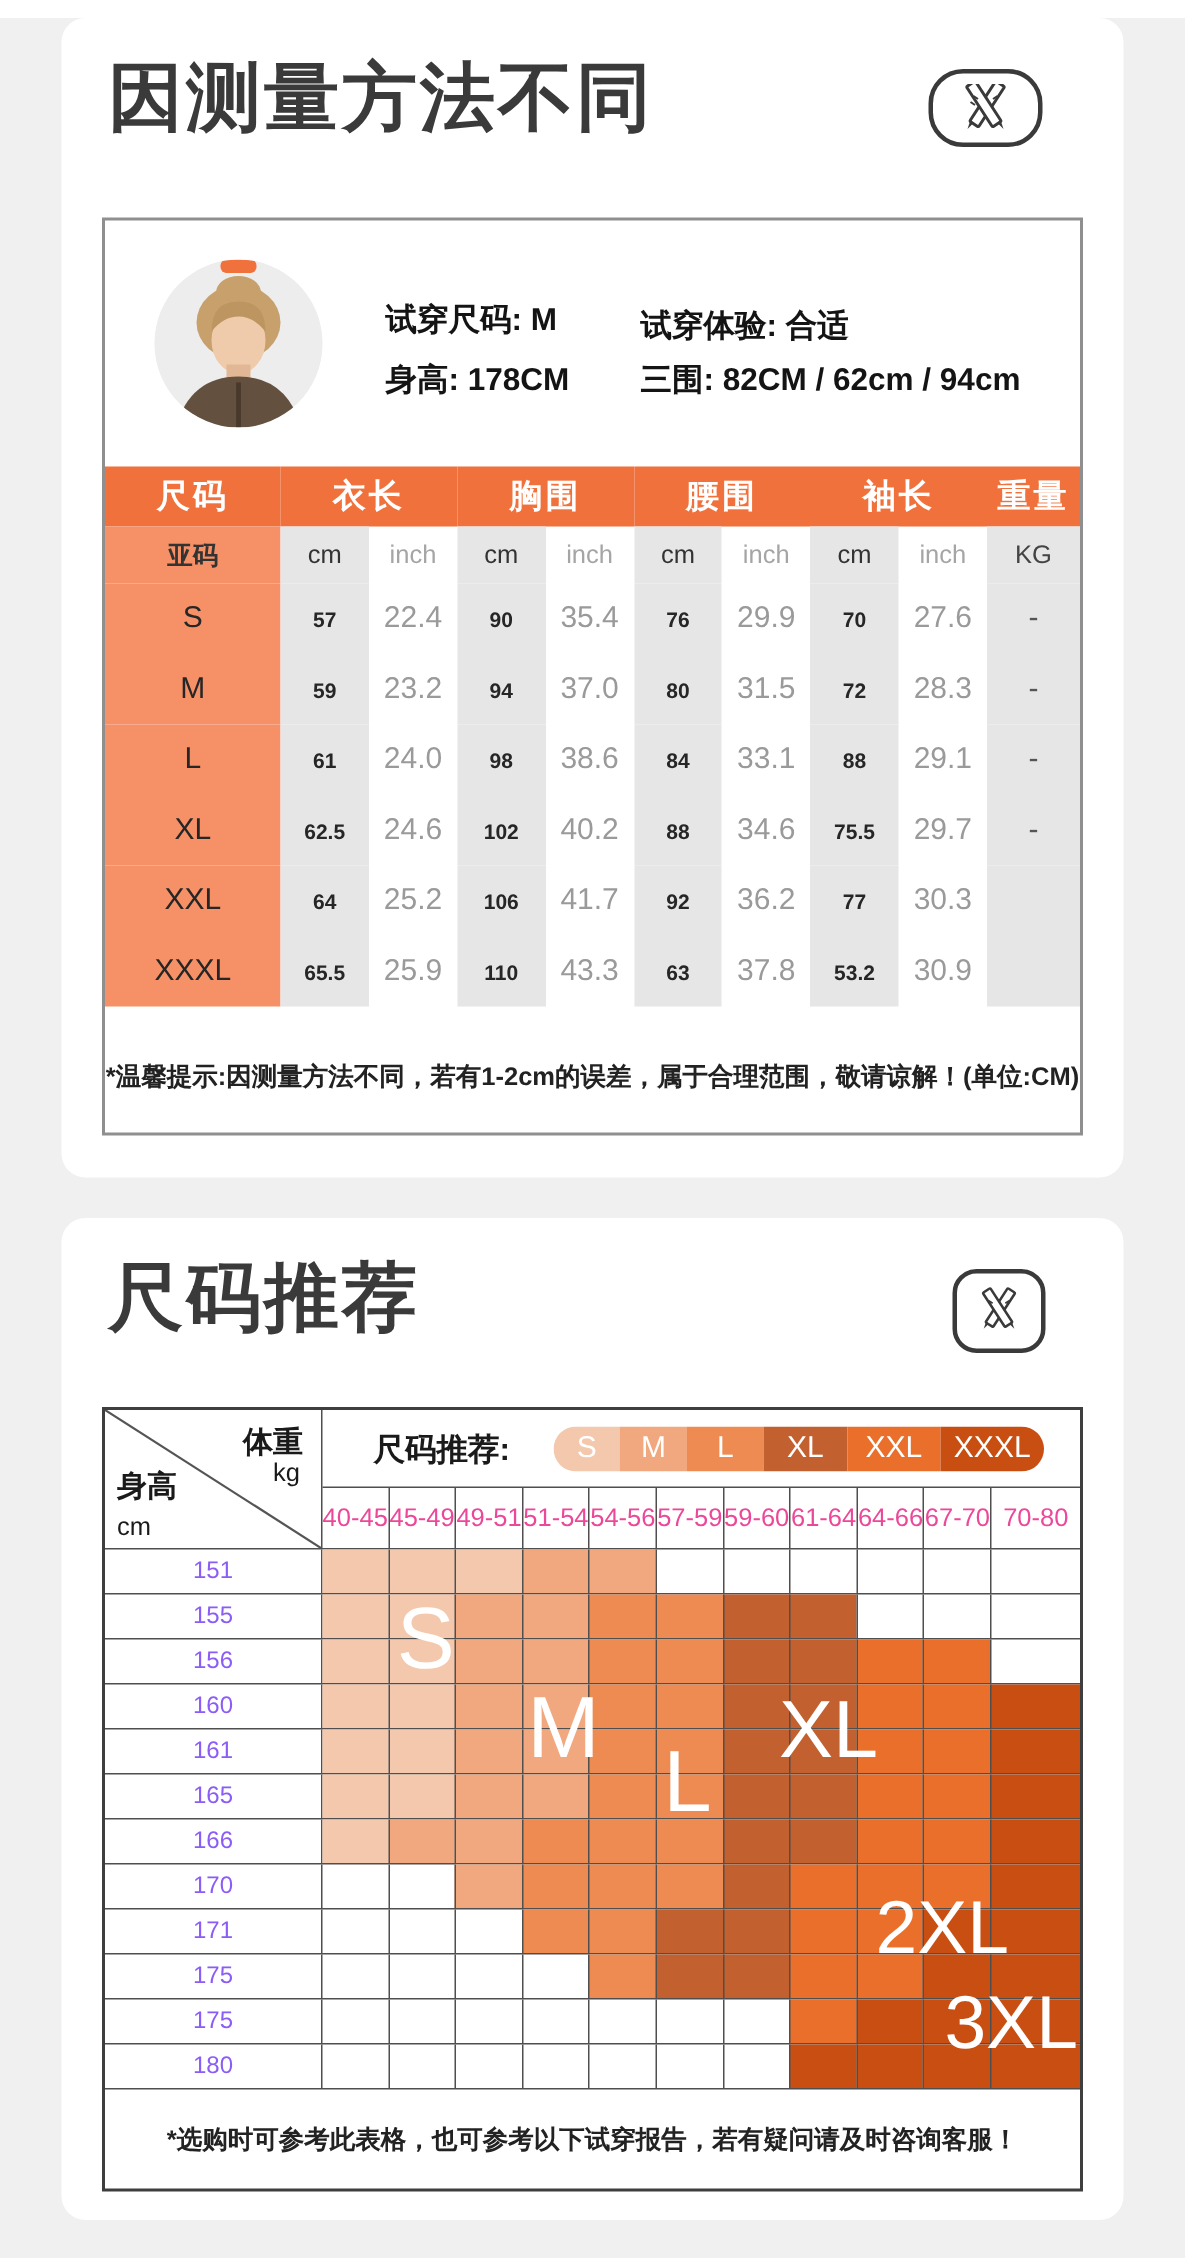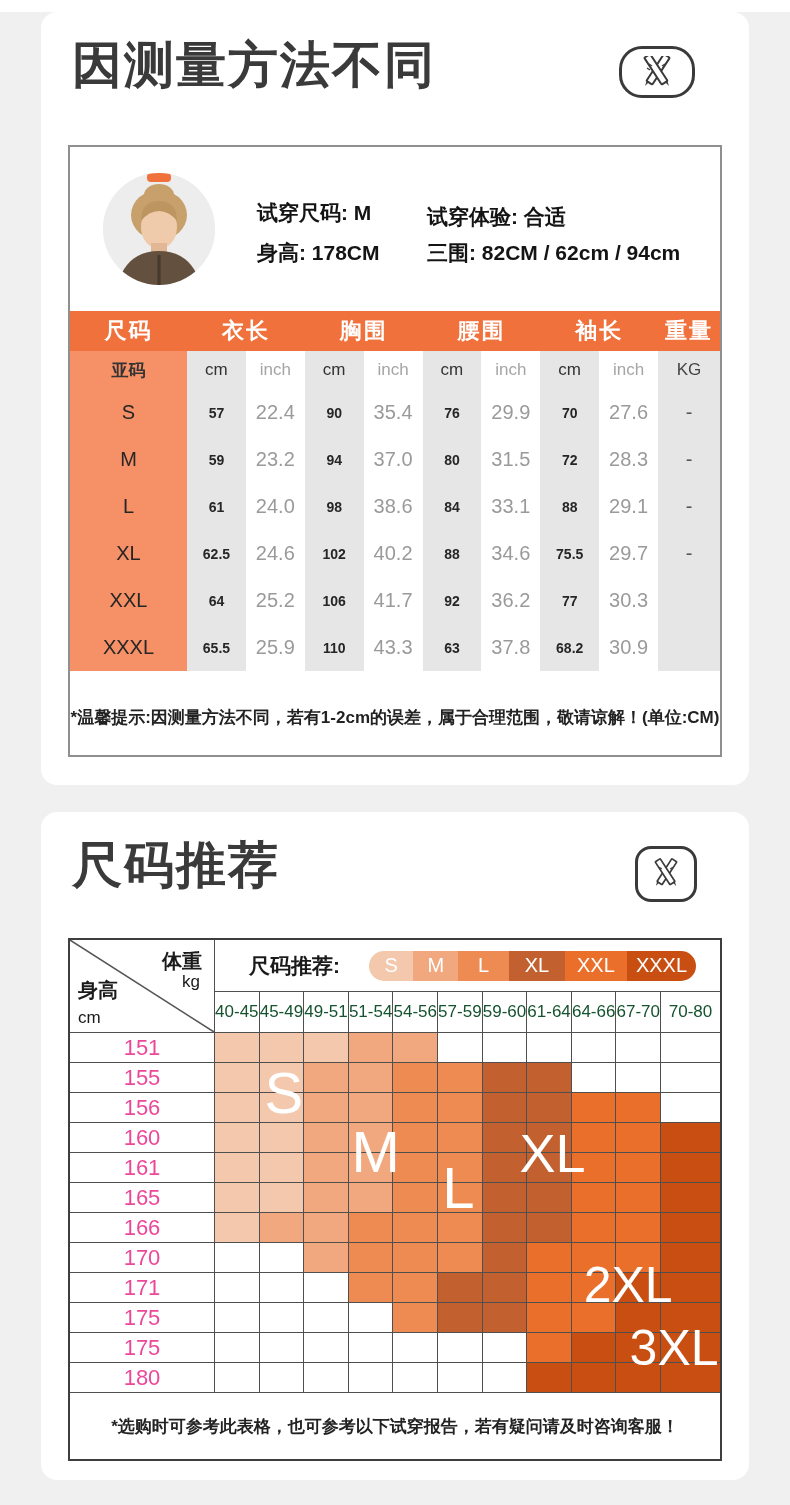--- a/index.html
+++ b/index.html
@@ -80,29 +80,29 @@
   .g2-seg{display:flex;align-items:center;justify-content:center;color:#fff;font-size:20px;}
   .g2-seg:nth-child(1){flex:1;}
   .g2-seg:nth-child(2){flex:1;}
   .g2-seg:nth-child(3){flex:1.15;}
   .g2-seg:nth-child(4){flex:1.25;}
   .g2-seg:nth-child(5){flex:1.4;}
   .g2-seg:nth-child(6){flex:1.55;}
   .g2-wlabels{height:40px;display:flex;}
   .g2-wcell{
     flex:1;display:flex;align-items:center;justify-content:center;
-    font-size:17px;color:#14532d;border-left:1px solid #4F4F4F;white-space:nowrap;text-align:center;
+    font-size:17px;color:#ec4899;border-left:1px solid #4F4F4F;white-space:nowrap;text-align:center;
   }
   .g2-wcell:first-child{border-left:none;}
   .g2-wcell:last-child{flex:1.35;}
   .g2-body{position:relative;}
   .g2-row{display:flex;height:30px;box-sizing:border-box;border-bottom:1px solid #4F4F4F;}
   .g2-hlabel{
     width:144px;flex:none;border-right:1px solid #4F4F4F;
-    display:flex;align-items:center;justify-content:center;font-size:22px;color:#ec4899;
+    display:flex;align-items:center;justify-content:center;font-size:16px;color:#8b5cf6;
   }
   .g2-cell{flex:1;border-left:1px solid #4F4F4F;}
   .g2-cell.first{border-left:none;}
   .g2-cell.last{flex:1.35;}
   .g2-overlay{position:absolute;left:145px;top:0;right:0;bottom:0;pointer-events:none;}
   .g2-letter{position:absolute;transform:translate(-50%,-50%);color:#fff;line-height:1;}
   .g2-note{
     height:66px;display:flex;align-items:center;justify-content:center;
     font-size:17px;font-weight:bold;color:#222;text-align:center;
   }
@@ -219,21 +219,21 @@
         <div class="cell col-gray v-cm">77</div>
         <div class="cell v-inch">30.3</div>
         <div class="cell col-gray v-kg"></div>
         <div class="cell col-size sz">XXXL</div>
         <div class="cell col-gray v-cm">65.5</div>
         <div class="cell v-inch">25.9</div>
         <div class="cell col-gray v-cm">110</div>
         <div class="cell v-inch">43.3</div>
         <div class="cell col-gray v-cm">63</div>
         <div class="cell v-inch">37.8</div>
-        <div class="cell col-gray v-cm">68.2</div>
+        <div class="cell col-gray v-cm">53.2</div>
         <div class="cell v-inch">30.9</div>
         <div class="cell col-gray v-kg"></div>
       </div>
 
     <div class="note1">*温馨提示:因测量方法不同，若有1-2cm的误差，属于合理范围，敬请谅解！(单位:CM)</div>
   </div>
 </div>
 
 <div class="card" id="card2">
   <div class="section-title">尺码推荐</div>

